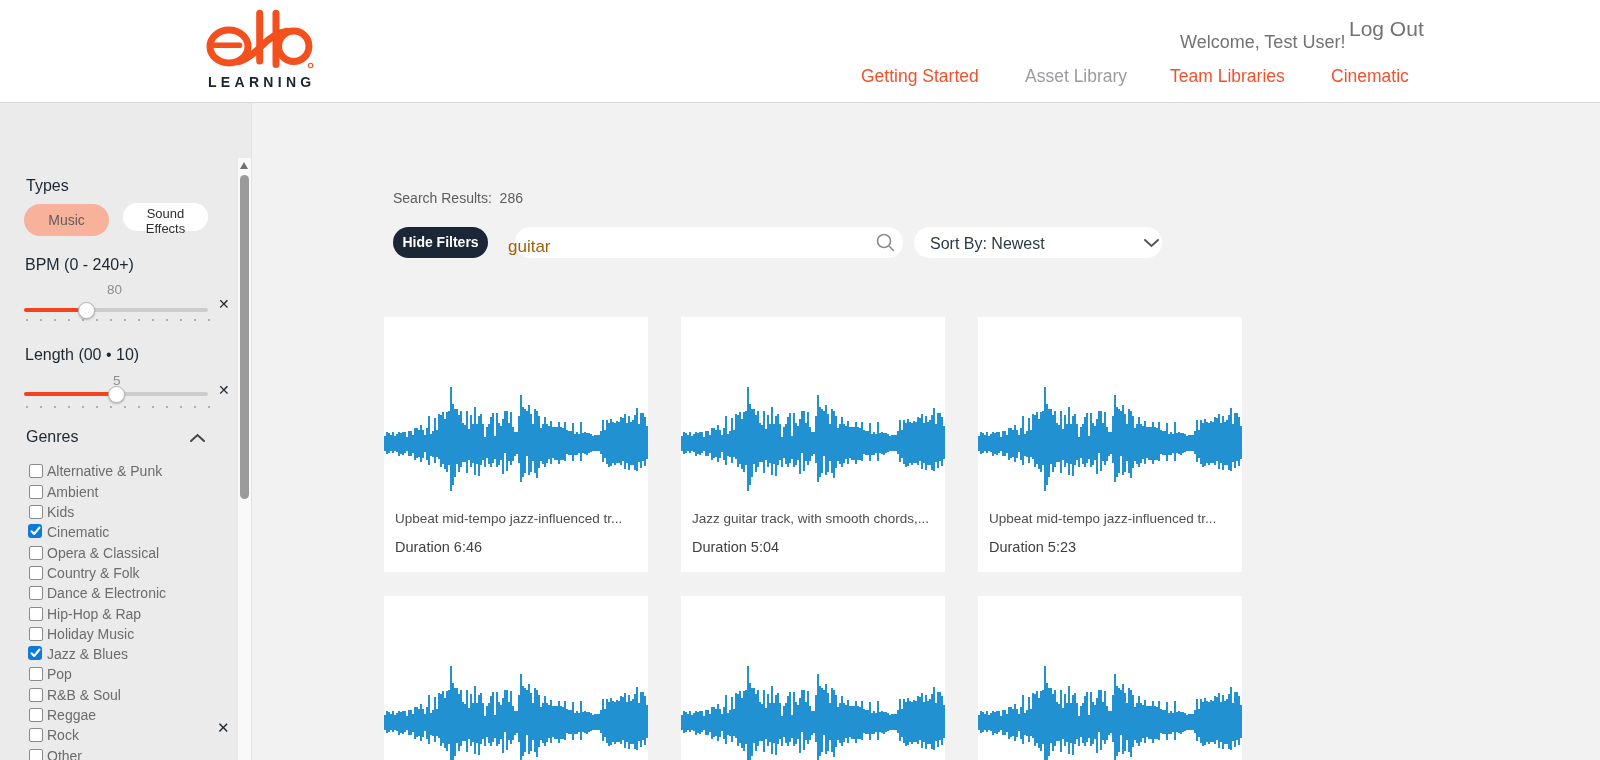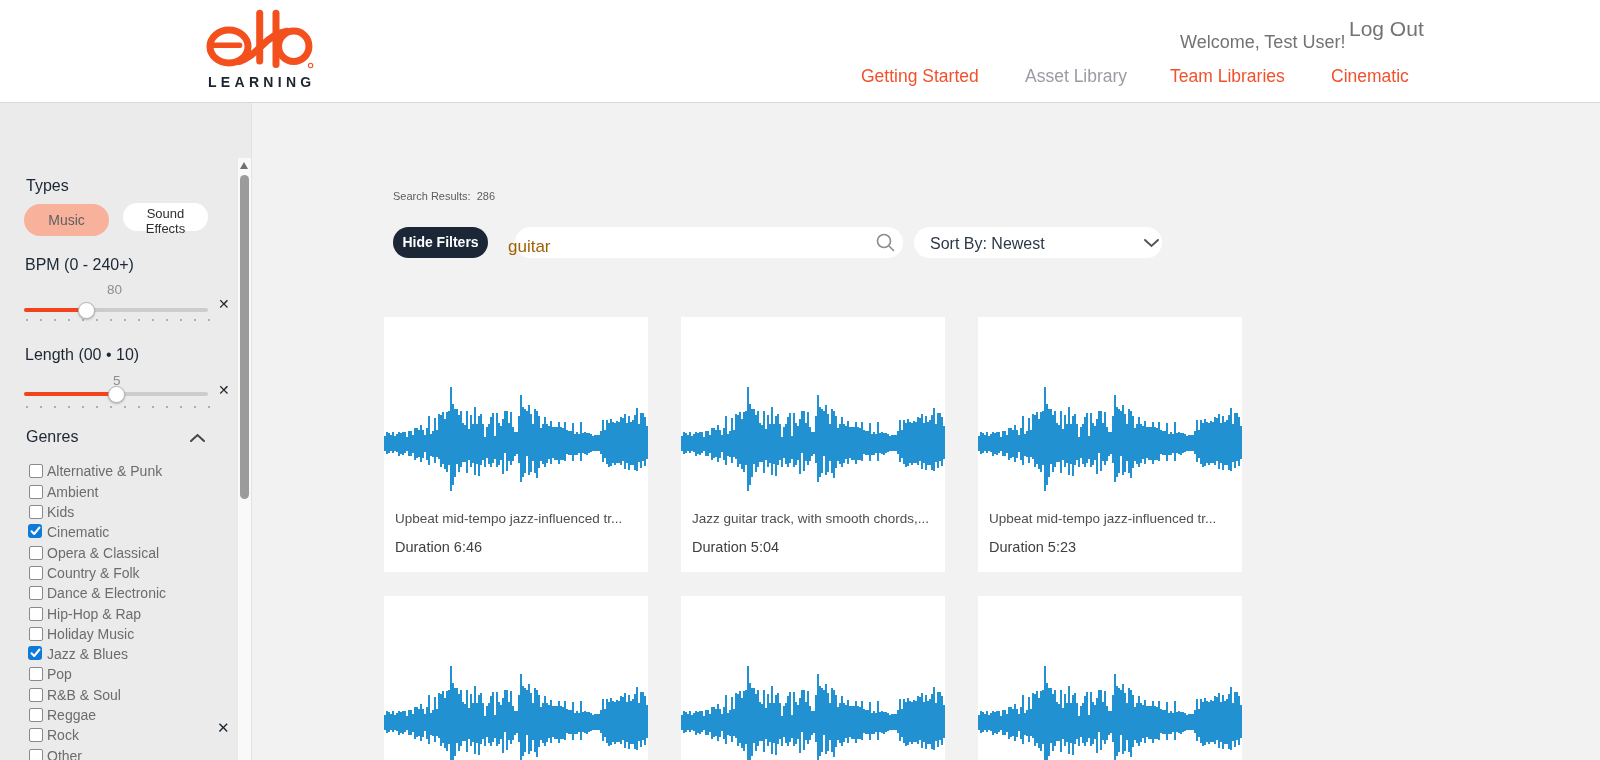--- a/index.html
+++ b/index.html
@@ -171,21 +171,21 @@
 <div class="row" style="top:645.6px">
       <div class="cb"></div>
       <span class="lbl">Other</span>
     </div>
 <div class="xmk" style="left:217px;top:616px;font-size:15px">✕</div>
   <div class="abs" style="left:237px;top:55px;width:14px;height:602px;background:#f9f9f9;border-left:1px solid #e8e8e8"></div>
   <div class="abs" style="left:240px;top:59px;width:0;height:0;border-left:4.5px solid transparent;border-right:4.5px solid transparent;border-bottom:7px solid #707070"></div>
   <div class="abs" style="left:240px;top:72px;width:9px;height:324px;background:#9b9b9b;border-radius:5px"></div>
 </div>
 <div class="abs" style="left:251px;top:103px;width:1px;height:657px;background:#e3e3e3"></div>
-<div class="abs" style="left:393px;top:190px;font-size:11px;color:#5d5d5d">Search Results:&nbsp; 286</div>
+<div class="abs" style="left:393px;top:190px;font-size:14px;color:#5d5d5d">Search Results:&nbsp; 286</div>
 <div class="abs" style="left:393px;top:227px;width:95px;height:31px;border-radius:16px;background:#1b2737;text-align:center;line-height:31px;color:#fff;font-weight:bold;font-size:14px">Hide Filters</div>
 <div class="abs" style="left:515px;top:227px;width:388px;height:31px;border-radius:16px;background:#fff"></div>
 <div class="abs" style="left:508px;top:237px;font-size:17px;color:#a16207">guitar</div>
 <svg class="abs" style="left:875px;top:232px" width="21" height="21" viewBox="0 0 21 21">
     <circle cx="9" cy="9" r="6.5" stroke="#8c8c8c" stroke-width="1.6" fill="none"></circle>
     <line x1="14" y1="14" x2="19" y2="19" stroke="#8c8c8c" stroke-width="1.6"></line>
   </svg>
 <div class="abs" style="left:914px;top:227px;width:248px;height:31px;border-radius:16px;background:#fff"></div>
 <div class="abs" style="left:930px;top:234.5px;font-size:16px;color:#2b3947">Sort By: Newest</div>
 <svg class="abs" style="left:1143px;top:238px" width="17" height="10" viewBox="0 0 17 10">

